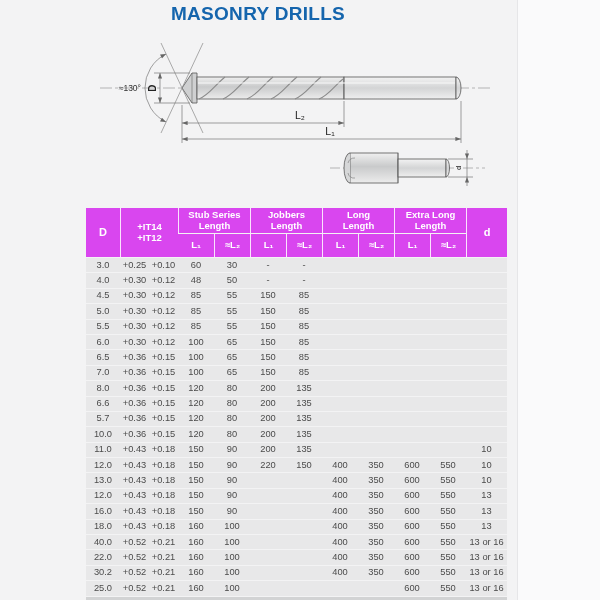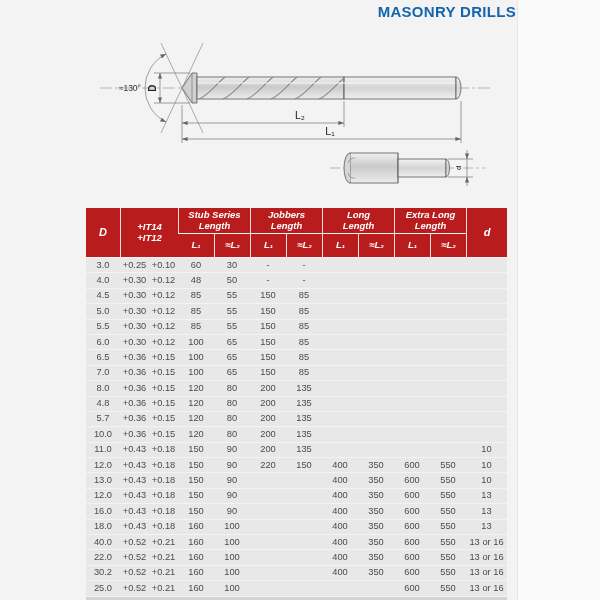--- a/index.html
+++ b/index.html
@@ -7,40 +7,39 @@
     width:600px;height:600px;overflow:hidden;position:relative;
     background:#f3f3f4;
     font-family:"Liberation Sans","DejaVu Sans",sans-serif;
   }
   .right-strip{
     position:absolute;top:0;left:517px;width:83px;height:600px;
     background:#fafafb;border-left:1px solid #e6e6e8;
   }
   .page-title{
     position:absolute;top:3px;left:0;width:516px;
-    text-align:right;font-size:15px;font-weight:bold;
+    text-align:center;font-size:19px;font-weight:bold;
     color:#1565ad;letter-spacing:.3px;
   }
   .drawing{
     position:absolute;top:42px;left:0;width:518px;height:160px;
   }
   .tbl-wrap{
     position:absolute;top:207px;left:86px;width:421px;
   }
   table.spec{
     width:421px;table-layout:fixed;
     border-collapse:separate;border-spacing:0 1px;
     font-family:"Liberation Sans","DejaVu Sans",sans-serif;
   }
   table.spec thead th{
-    background:#b91c1c;color:#fff;font-weight:bold;
+    background:#d946ef;color:#fff;font-weight:bold;
     font-size:9.5px;line-height:1.15;padding:0;
     border-left:1px solid rgba(255,255,255,.85);
     vertical-align:middle;
-    font-style:italic;
   }
   table.spec thead tr th:first-child{border-left:none;}
   table.spec thead .r1 th{height:25px;}
   table.spec thead .r2 th{height:23px;}
   table.spec thead th.big{font-size:11px;}
   table.spec tbody td{
     background:#e8e8e9;color:#4b4b4b;font-size:9.3px;line-height:1;
     height:14.4px;padding:0;text-align:center;vertical-align:middle;
     white-space:nowrap;
   }
@@ -315,21 +314,21 @@
           <td>80</td>
           <td>200</td>
           <td>135</td>
           <td></td>
           <td></td>
           <td></td>
           <td></td>
           <td></td>
         </tr>
         <tr>
-          <td>4.8</td>
+          <td>6.6</td>
           <td>+0.36</td>
           <td>+0.15</td>
           <td>120</td>
           <td>80</td>
           <td>200</td>
           <td>135</td>
           <td></td>
           <td></td>
           <td></td>
           <td></td>

